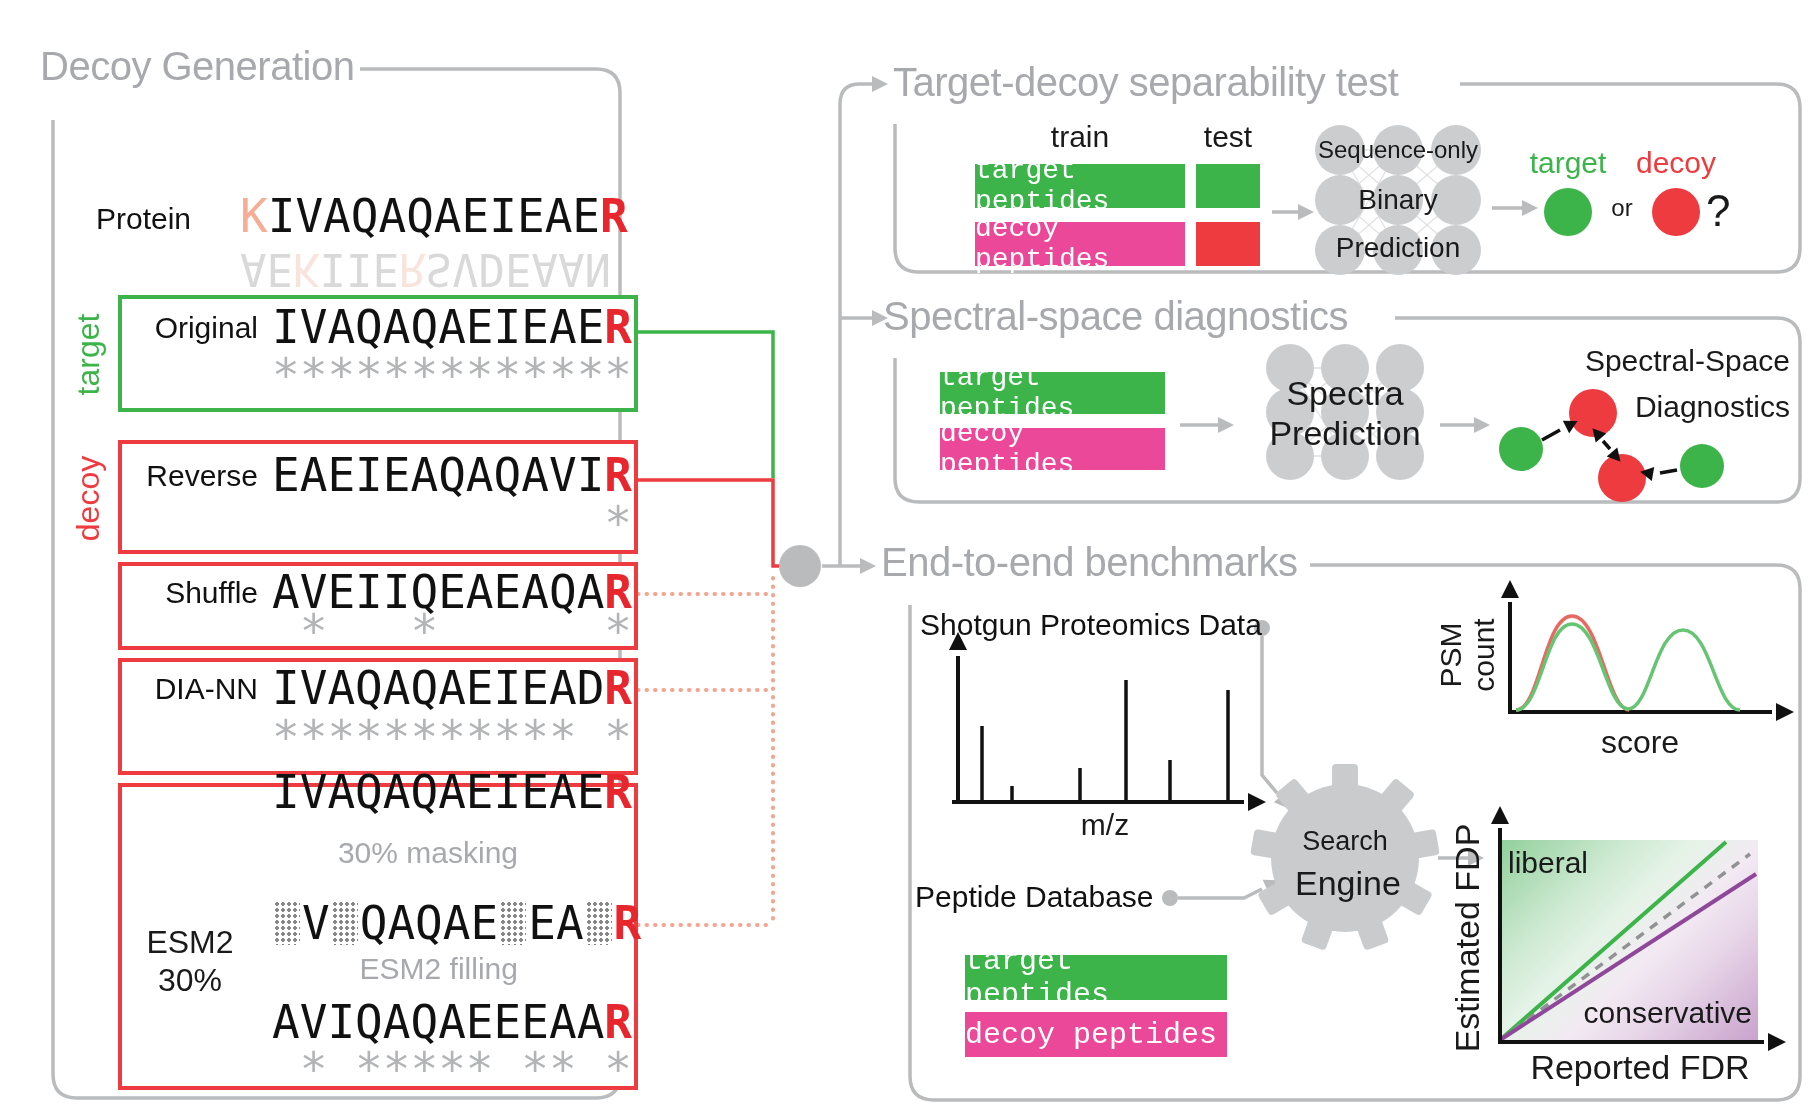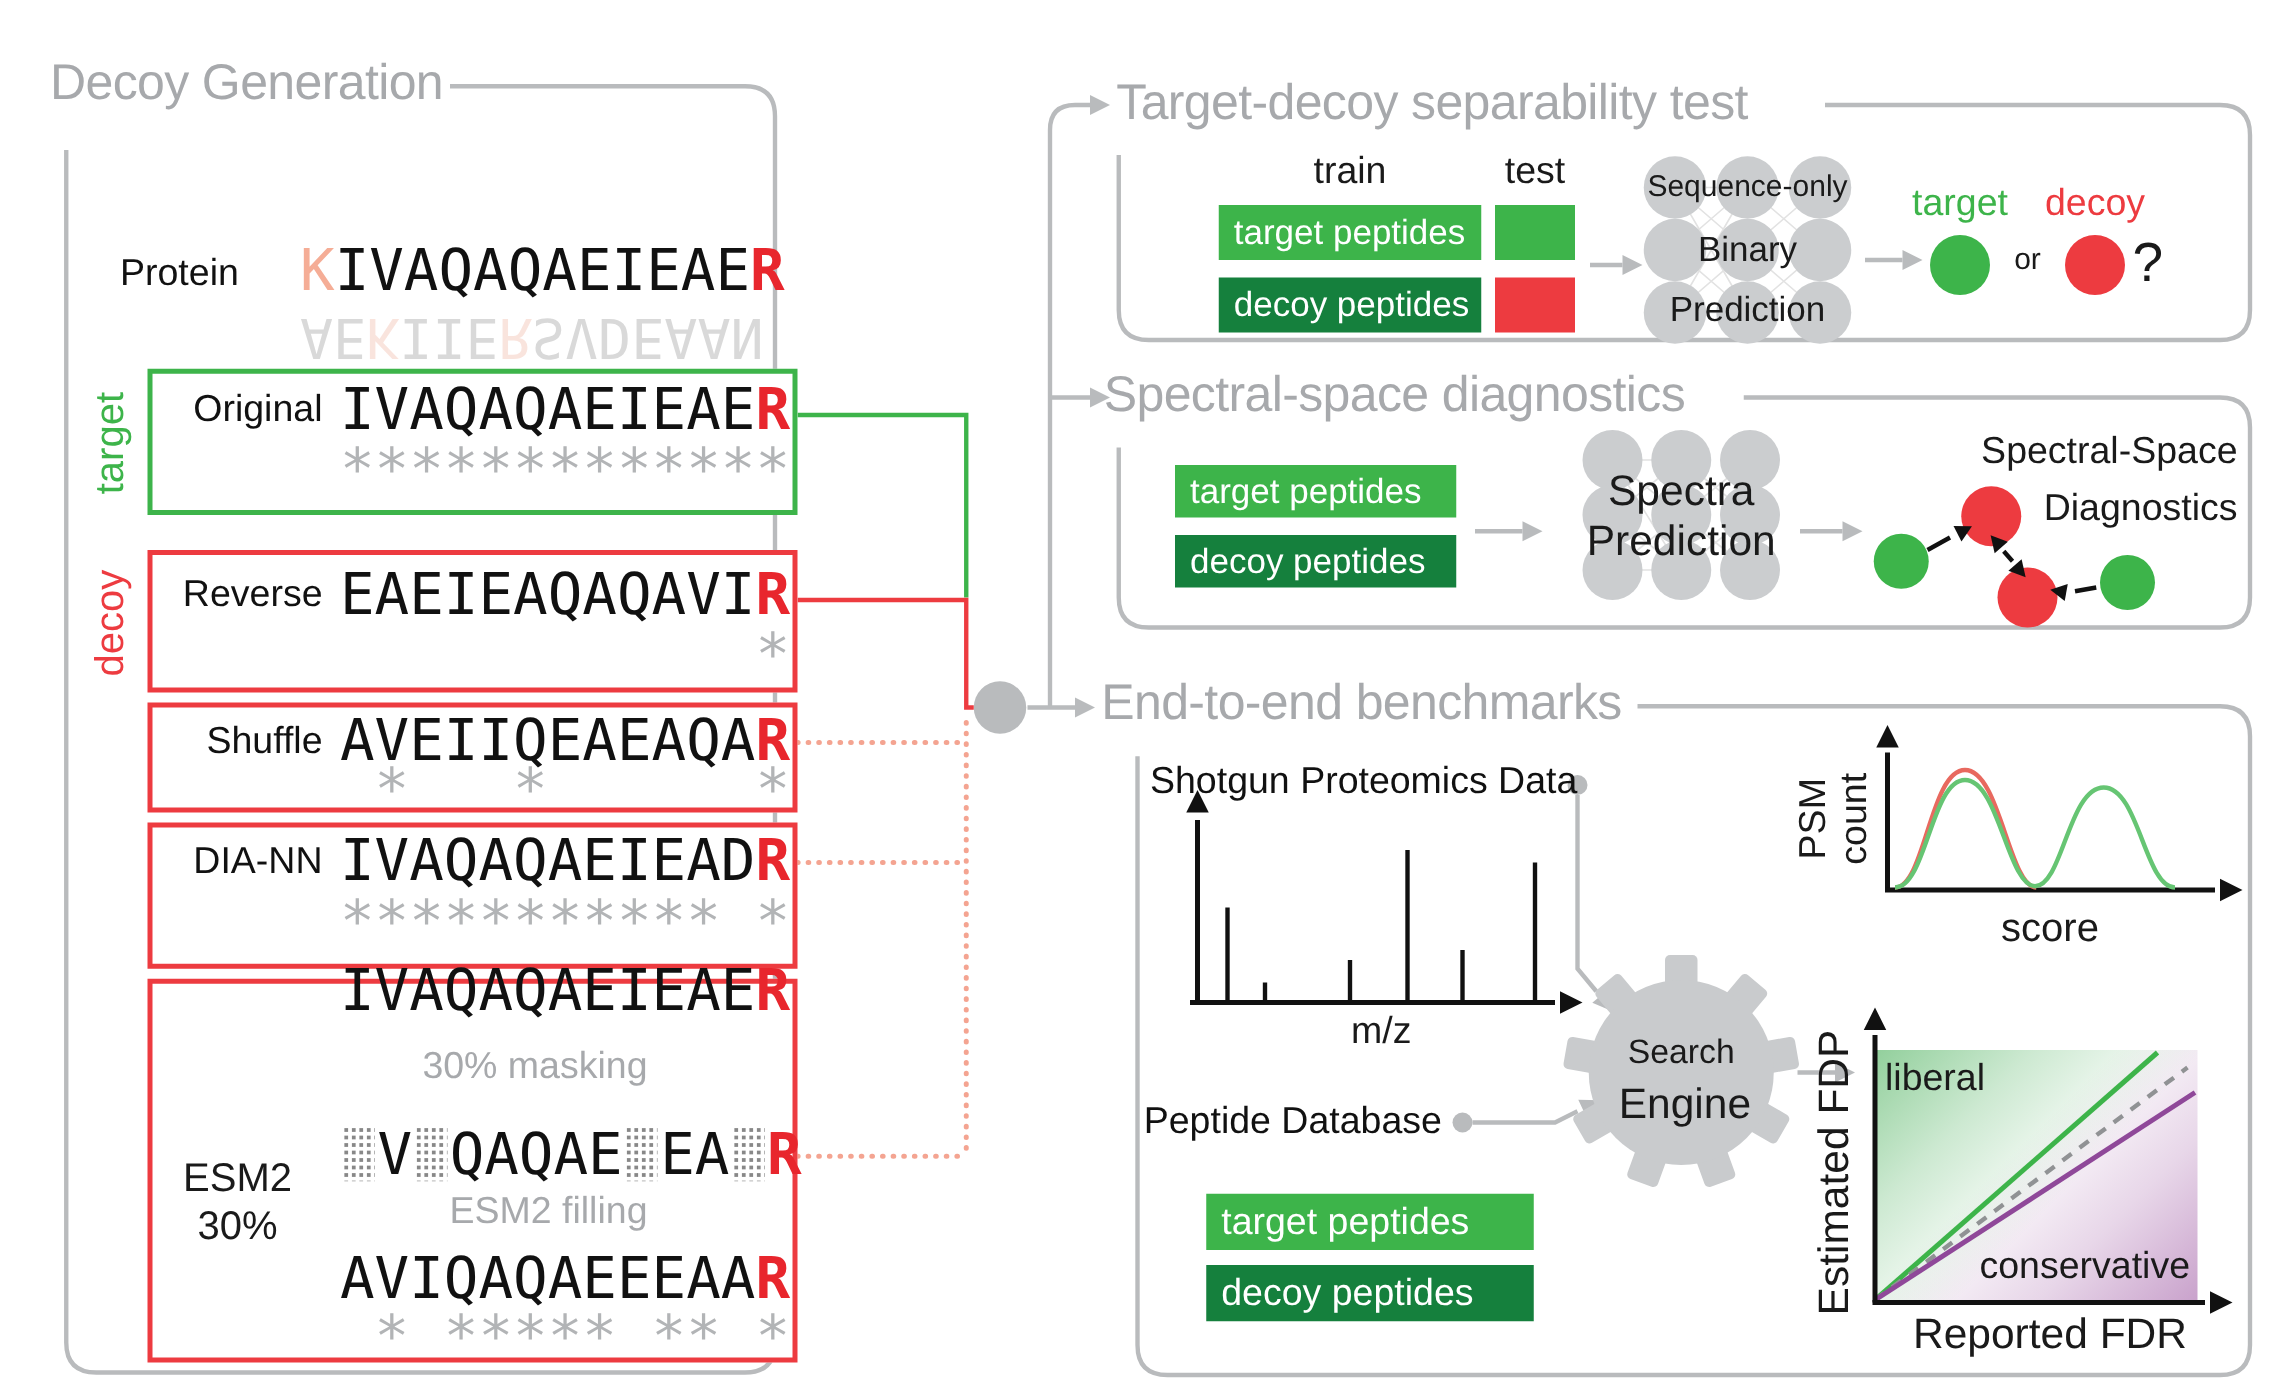--- a/index.html
+++ b/index.html
@@ -13,23 +13,23 @@
   .seq44{font-family:"DejaVu Sans Mono",monospace;font-size:44px;line-height:1.05;white-space:pre;color:#555;}
   .ast{font-family:"DejaVu Sans Mono",monospace;font-size:46px;color:#b2b4b6;white-space:pre;z-index:2;}
   .fadeTop{opacity:0.32;}
   .refl{opacity:0.22;transform:scaleY(-1);}
   .salmon{color:#e8876a;}
   .salmonK{color:#f5ad96;}
   .box{position:absolute;left:118px;width:520px;background:#fff;border:4px solid #ed3b40;box-sizing:border-box;z-index:1;}
   .box.green{border-color:#3db44a;}
   .boxlabel{position:absolute;left:118px;width:140px;text-align:right;font-size:30px;color:#111;z-index:2;}
   .rot{transform:rotate(-90deg);transform-origin:center center;text-align:center;}
-  .bar{position:absolute;color:#fff;font-size:28px;display:flex;align-items:center;padding-left:12px;box-sizing:border-box;z-index:2;}
+  .bar{position:absolute;color:#fff;font-size:28px;display:flex;align-items:center;box-sizing:border-box;z-index:2;font-family:Liberation Mono, monospace;}
   .bar.g{background:#3db44a;}
-  .bar.r{background:#15803d;}
+  .bar.r{background:#ec4899;}
   .sq{position:absolute;z-index:2;}
   .sq.g{background:#3db44a;}
   .sq.r{background:#ed3b40;}
   .cent{text-align:center;}
   .right{text-align:right;}
   .txt{z-index:3;}
   svg{position:absolute;left:0;top:0;z-index:1;pointer-events:none;}
   .gradsq{position:absolute;left:1500px;top:840px;width:258px;height:200px;z-index:0;
     background:
       linear-gradient(135deg, rgba(56,168,74,0.55) 0%, rgba(56,168,74,0.25) 28%, rgba(56,168,74,0) 58%),

